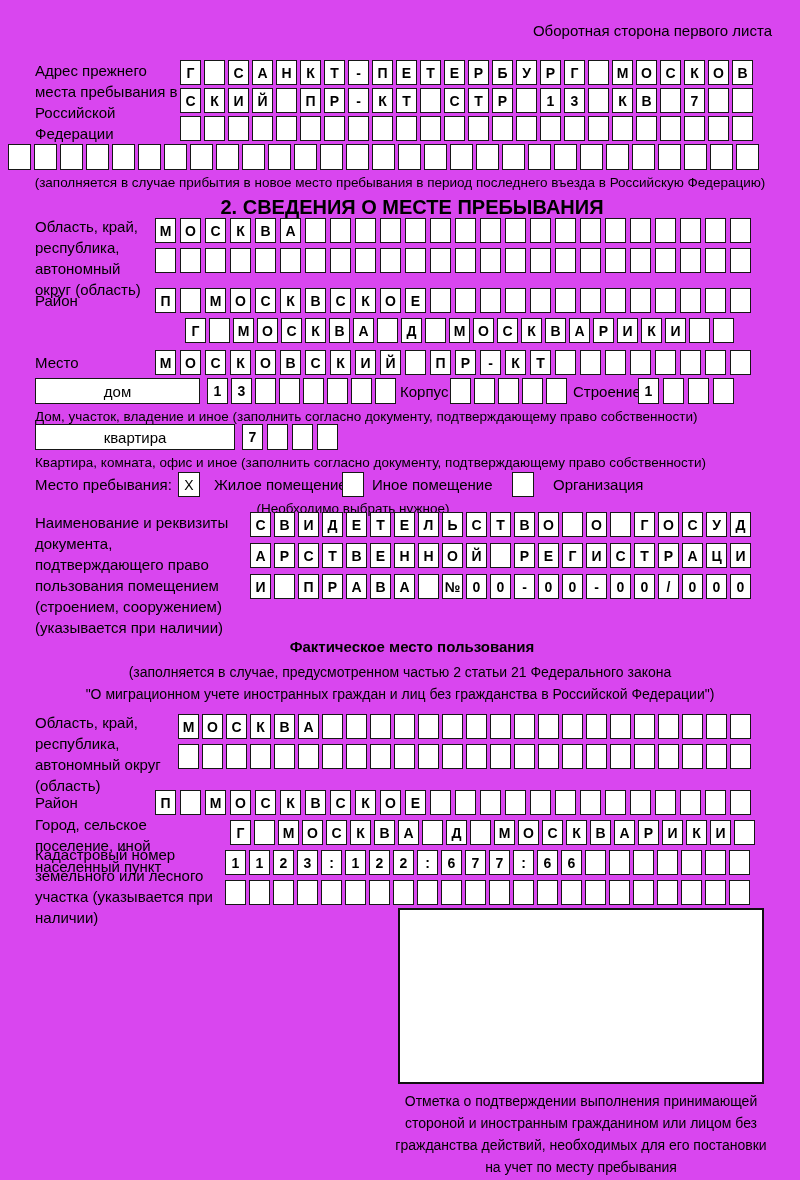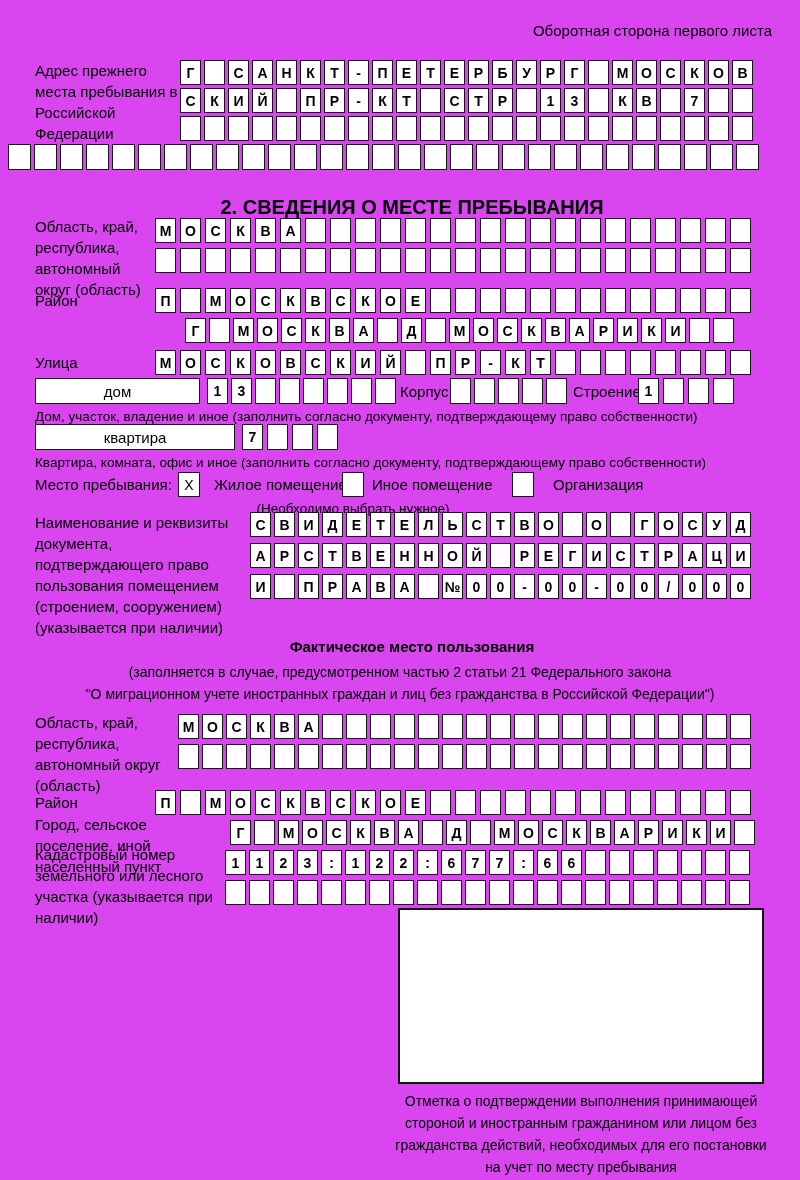--- a/index.html
+++ b/index.html
@@ -144,20 +144,21 @@
       <span class="cell"></span>
       <span class="cell"></span>
       <span class="cell"></span>
       <span class="cell"></span>
       <span class="cell"></span>
       <span class="cell"></span>
       <span class="cell"></span>
       <span class="cell"></span>
       <span class="cell"></span>
     </div>
+  <div class="abs note center" style="left:0;top:174px;width:800px;">(заполняется в случае прибытия в новое место пребывания в период последнего въезда в Российскую Федерацию)</div>
 
   <div class="abs heading" style="top:196px;left:0;">2. СВЕДЕНИЯ О МЕСТЕ ПРЕБЫВАНИЯ</div>
 
   <div class="abs lbl" style="left:35px;top:216px;width:125px;">Область, край, республика, автономный округ (область)</div>
   <div class="cells p25" style="left:155px;top:218px;">
       <span class="cell">М</span>
       <span class="cell">О</span>
       <span class="cell">С</span>
       <span class="cell">К</span>
       <span class="cell">В</span>
@@ -255,21 +256,21 @@
       <span class="cell">В</span>
       <span class="cell">А</span>
       <span class="cell">Р</span>
       <span class="cell">И</span>
       <span class="cell">К</span>
       <span class="cell">И</span>
       <span class="cell"></span>
       <span class="cell"></span>
     </div>
 
-  <div class="abs lbl" style="left:35px;top:352px;">Улица</div>
+  <div class="abs lbl" style="left:35px;top:352px;">Место</div>
   <div class="cells p25" style="left:155px;top:350px;">
       <span class="cell">М</span>
       <span class="cell">О</span>
       <span class="cell">С</span>
       <span class="cell">К</span>
       <span class="cell">О</span>
       <span class="cell">В</span>
       <span class="cell">С</span>
       <span class="cell">К</span>
       <span class="cell">И</span>

